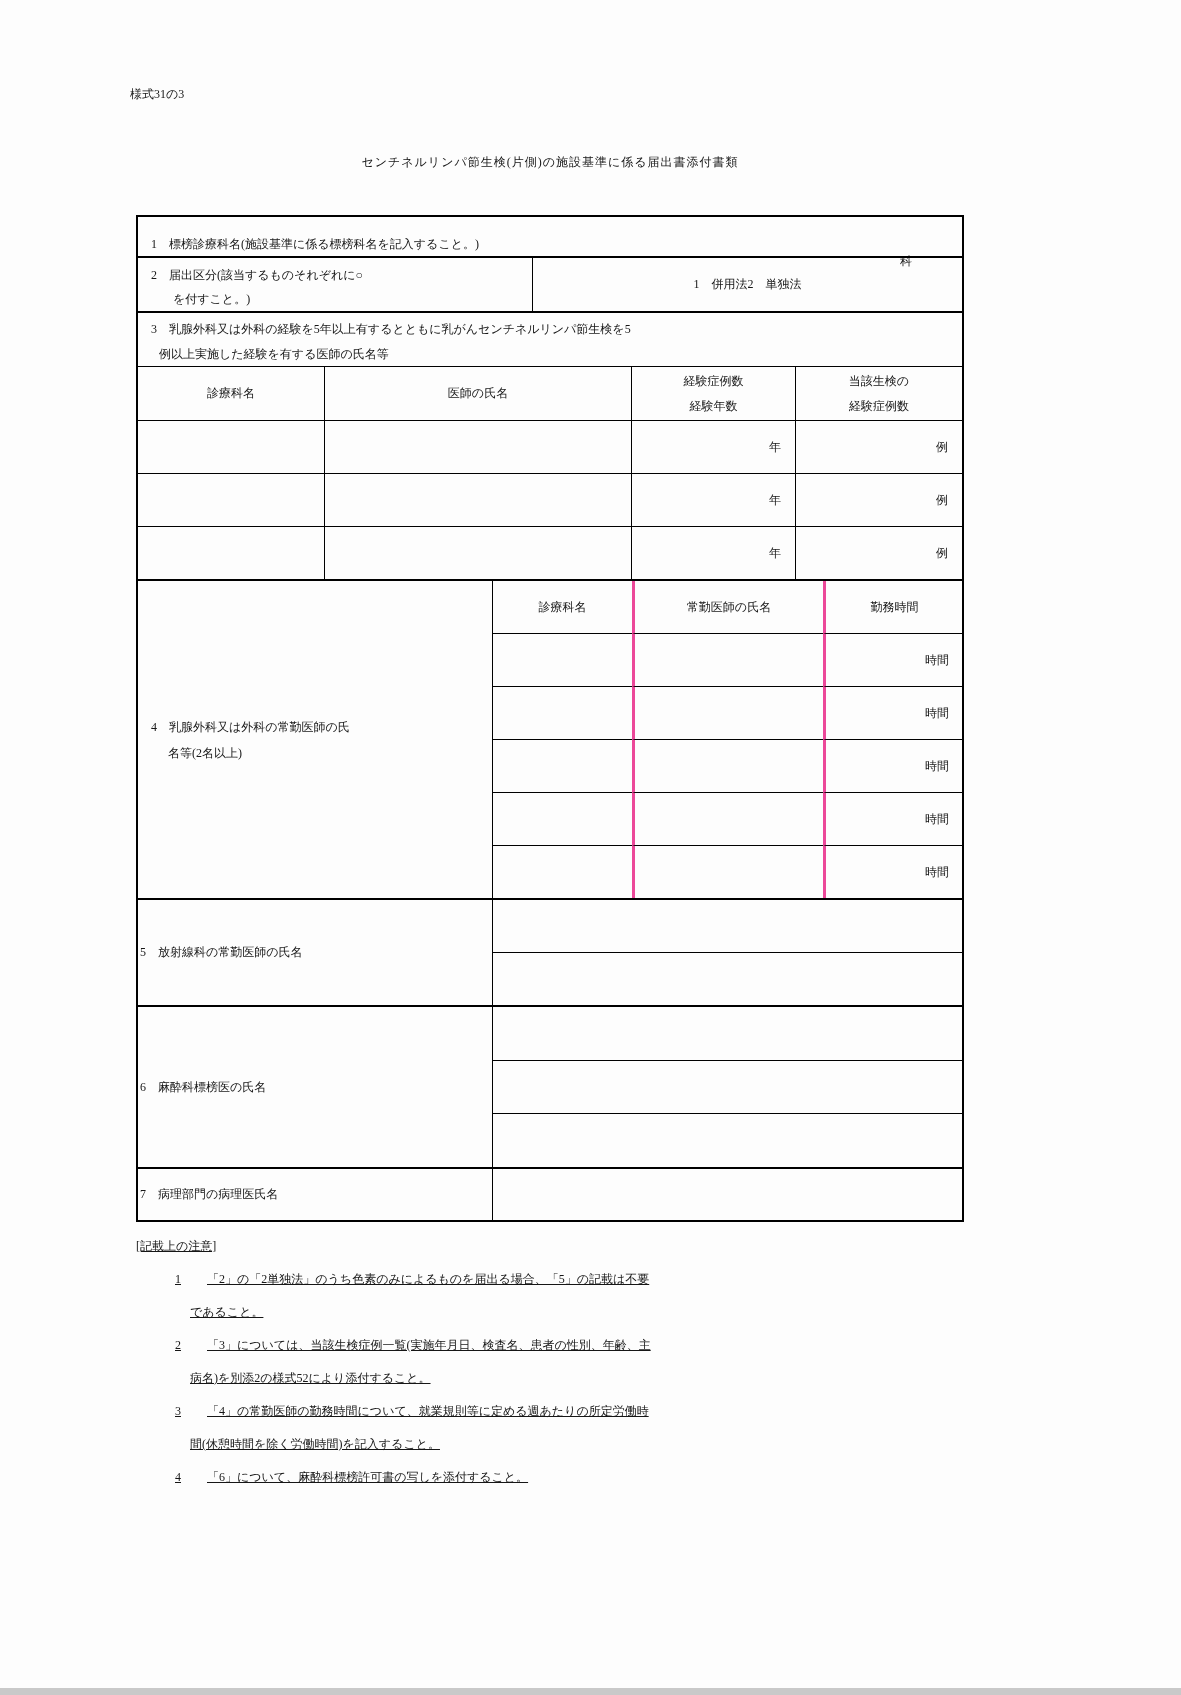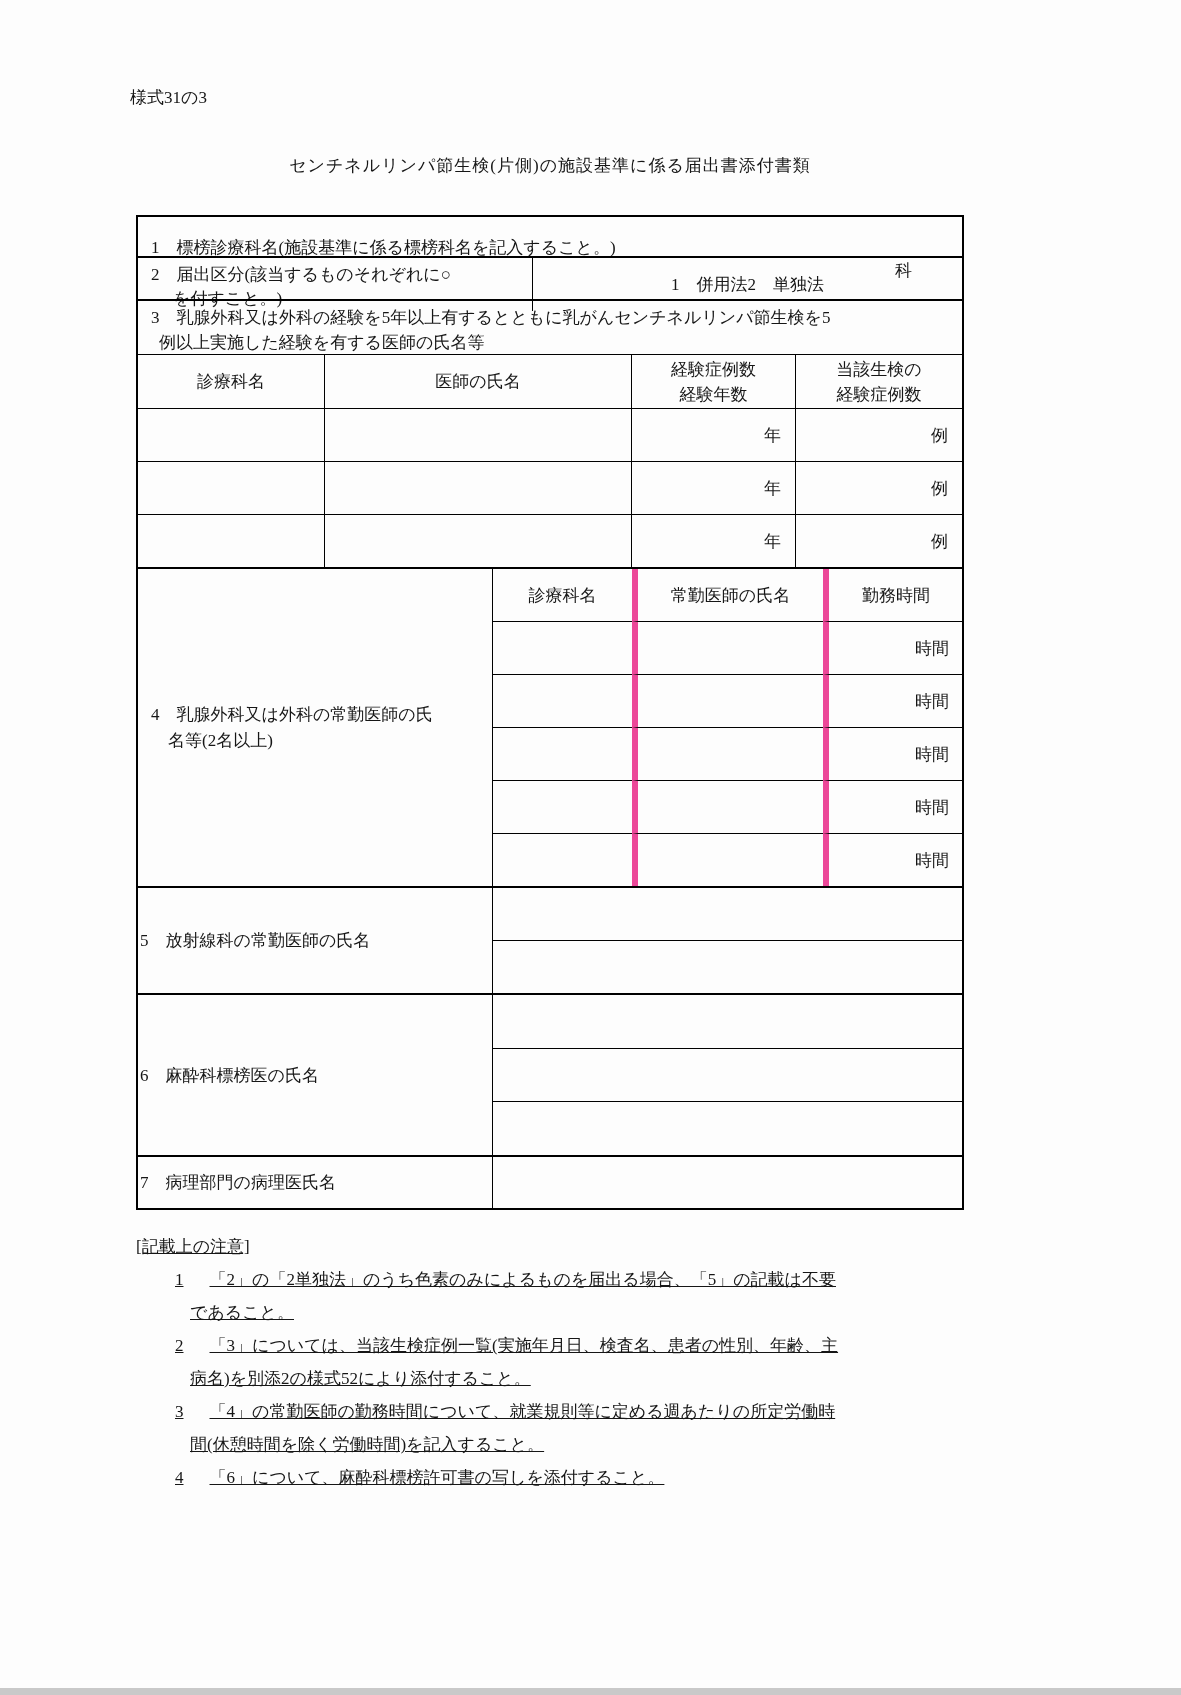--- a/index.html
+++ b/index.html
@@ -3,21 +3,21 @@
 <meta charset="utf-8">
 <style>
   * { margin:0; padding:0; box-sizing:border-box; }
   html,body { background:#ffffff; }
   .page {
     position:relative;
     width:1181px; height:1695px;
     background:#fdfdfd;
     font-family:"Liberation Serif","DejaVu Serif",serif;
     color:#161616;
-    font-size:17px;
+    font-size:12px;
     overflow:hidden;
   }
   .form-number { position:absolute; left:130px; top:86px; }
   .doc-title {
     position:absolute; left:136px; top:154px; width:828px;
     text-align:center; letter-spacing:1px;
   }
 
   .form-table {
     position:absolute; left:136px; top:215px; width:828px;
@@ -27,21 +27,21 @@
   .band { position:relative; width:100%; }
   .sep2 { border-top:2px solid #000; }
   .sep1 { border-top:1px solid #000; }
 
   
   .b1 { height:39px; padding:19px 50px 4px 13px;
         display:flex; flex-direction:column; justify-content:space-between; }
   .b1-unit { align-self:flex-end; }
 
   
-  .b2 { display:grid; grid-template-columns:394px 430px; height:43px; }
+  .b2 { display:grid; grid-template-columns:394px 430px; height:55px; }
   .b2-left { padding:5px 8px 0 13px; line-height:24px; }
   .ind22 { padding-left:22px; }
   .b2-right { border-left:1px solid #000; display:flex; align-items:center;
               justify-content:center; }
 
   
   .b3h { height:55px; padding:4px 10px 0 13px; line-height:25px; }
   .ind8 { padding-left:8px; }
 
   
@@ -58,21 +58,21 @@
   .blank { }
 
   
   .b4 { display:grid; grid-template-columns:354px 470px; }
   .b4-left { display:flex; flex-direction:column; justify-content:center;
              padding-left:13px; padding-right:8px; line-height:26px; }
   .ind17 { padding-left:17px; }
   .g4 { display:grid; grid-template-columns:139px 191px 140px;
         grid-template-rows:52px 53px 53px 53px 53px 53px;
         border-left:1px solid #000; }
-  .g4 > div { border-left:6px solid #ec4899; border-top:1px solid #000; }
+  .g4 > div { border-left:3px solid #ec4899; border-top:1px solid #000; }
   .g4 > div:nth-child(-n+3) { border-top:none; }
   .g4 > div:nth-child(3n+1) { border-left:none; }
 
   
   .b5, .b6, .b7 { display:grid; grid-template-columns:354px 470px; }
   .side-label { display:flex; align-items:center; padding-left:2px; }
   .g5 { border-left:1px solid #000; display:grid; grid-template-rows:52px 53px; }
   .g6 { border-left:1px solid #000; display:grid; grid-template-rows:53px 53px 54px; }
   .g5 > div + div, .g6 > div + div { border-top:1px solid #000; }
   .b7 { height:53px; }

